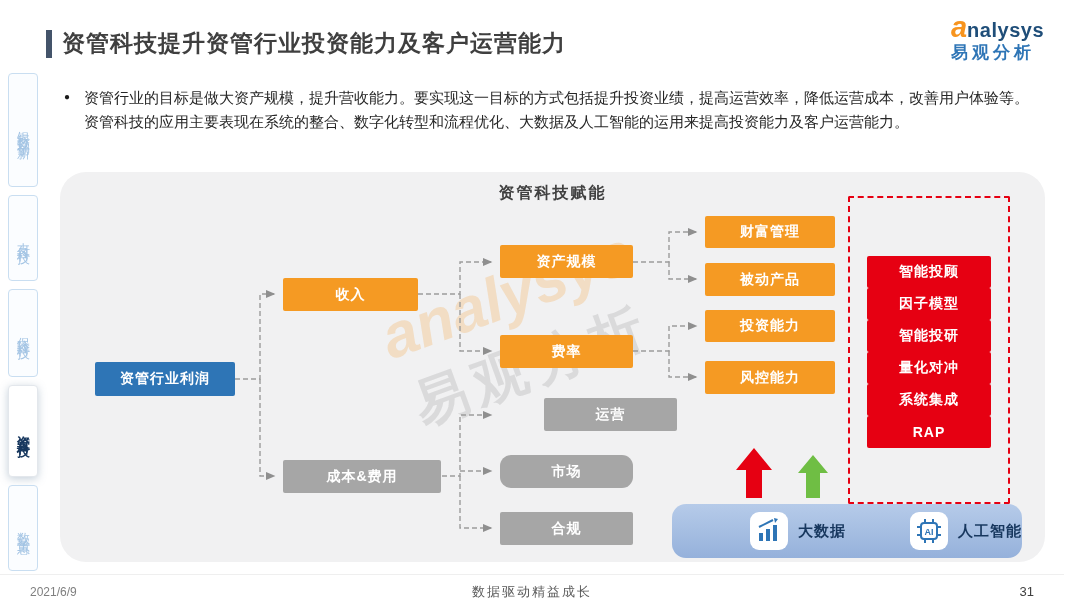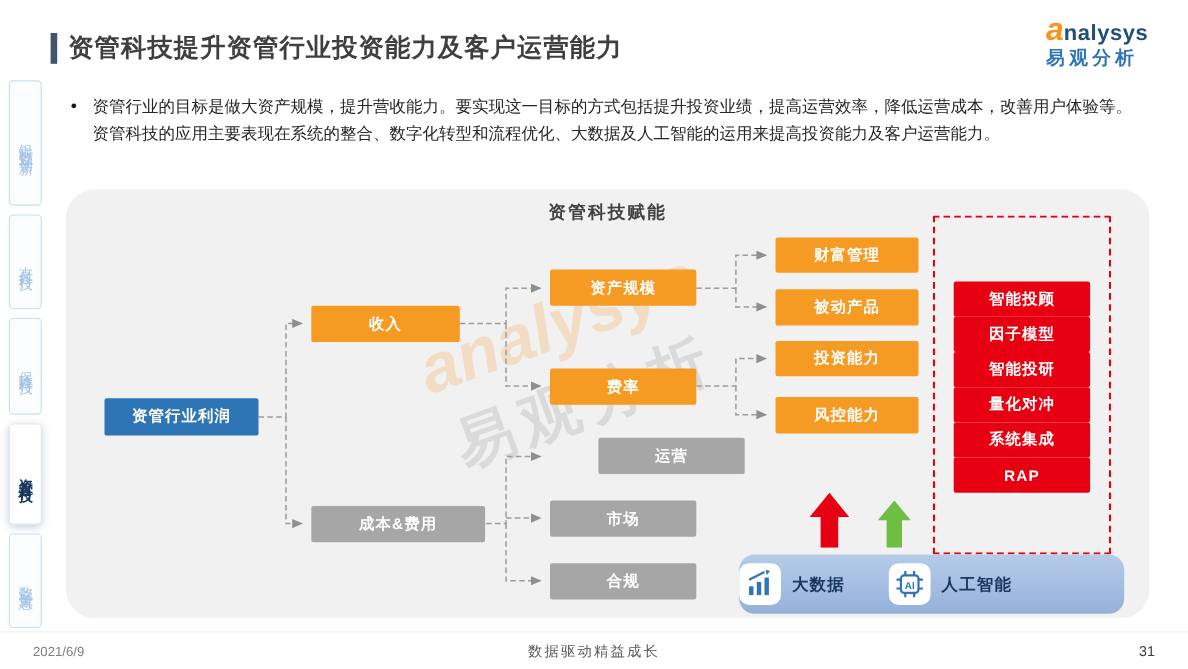--- a/index.html
+++ b/index.html
@@ -45,27 +45,27 @@
   .tech-container { position:absolute; left:788px; top:24px; width:162px; height:308px;
     border:2px dashed #E60012; border-radius:2px; display:flex; flex-direction:column;
     justify-content:center; padding:18px 17px 14px 17px; z-index:2; }
   .tech-box { height:32px; background:#E60012; color:#fff; font-size:14px; font-weight:600;
     letter-spacing:1px; display:flex; align-items:center; justify-content:center; border-radius:2px; }
 
   .up-arrow { position:absolute; z-index:2; }
 
   .bottom-bar { position:absolute; left:612px; top:332px; width:350px; height:54px; border-radius:14px;
     background:linear-gradient(180deg,#B6CBE9,#95B1DB); display:flex; align-items:center;
-    justify-content:flex-start; gap:40px; z-index:2; }
+    justify-content:flex-end; gap:64px; z-index:2; }
   .bar-group { display:flex; align-items:center; gap:10px; }
   .bar-icon { width:38px; height:38px; background:#fff; border-radius:9px; display:flex; align-items:center; justify-content:center; }
   .bar-label { font-size:15px; font-weight:700; color:#17375E; letter-spacing:1px; }
 
   
-  .footer { position:absolute; left:0; right:0; bottom:0; height:34px; padding:0 30px;
+  .footer { position:absolute; left:0; right:16px; bottom:0; height:34px; padding:0 30px;
     display:flex; align-items:center; border-top:1px solid #EFEFEF; background:#fff; }
   .footer-date { font-size:12px; color:#7F7F7F; width:120px; }
   .footer-slogan { flex:1; text-align:center; font-size:13px; color:#595959; letter-spacing:2px; }
   .footer-page { width:120px; text-align:right; font-size:13px; color:#404040; }
 </style>
 </head>
 <body>
 
 <div class="slide">
 
@@ -119,21 +119,21 @@
     </svg>
 
     <div class="diagram-title">资管科技赋能</div>
 
     <div class="box blue" style="left:35px;  top:190px; width:140px; height:34px;">资管行业利润</div>
     <div class="box orange" style="left:223px; top:106px; width:135px; height:33px;">收入</div>
     <div class="box gray" style="left:223px; top:288px; width:158px; height:33px;">成本&amp;费用</div>
     <div class="box orange" style="left:440px; top:73px;  width:133px; height:33px;">资产规模</div>
     <div class="box orange" style="left:440px; top:163px; width:133px; height:33px;">费率</div>
     <div class="box gray" style="left:440px; top:226px; width:133px; height:33px;margin-left:44px;">运营</div>
-    <div class="box gray" style="left:440px; top:283px; width:133px; height:33px;">市场</div>
+    <div class="box gray" style="left:440px; top:283px; width:133px; height:33px;border-radius:11px;">市场</div>
     <div class="box gray" style="left:440px; top:340px; width:133px; height:33px;">合规</div>
     <div class="box orange" style="left:645px; top:44px;  width:130px; height:32px;">财富管理</div>
     <div class="box orange" style="left:645px; top:138px; width:130px; height:32px;">投资能力</div>
     <div class="box orange" style="left:645px; top:91px;  width:130px; height:33px;">被动产品</div>
     <div class="box orange" style="left:645px; top:189px; width:130px; height:33px;">风控能力</div>
 
     <div class="tech-container">
       <div class="tech-box">智能投顾</div>
       <div class="tech-box">因子模型</div>
       <div class="tech-box">智能投研</div>

